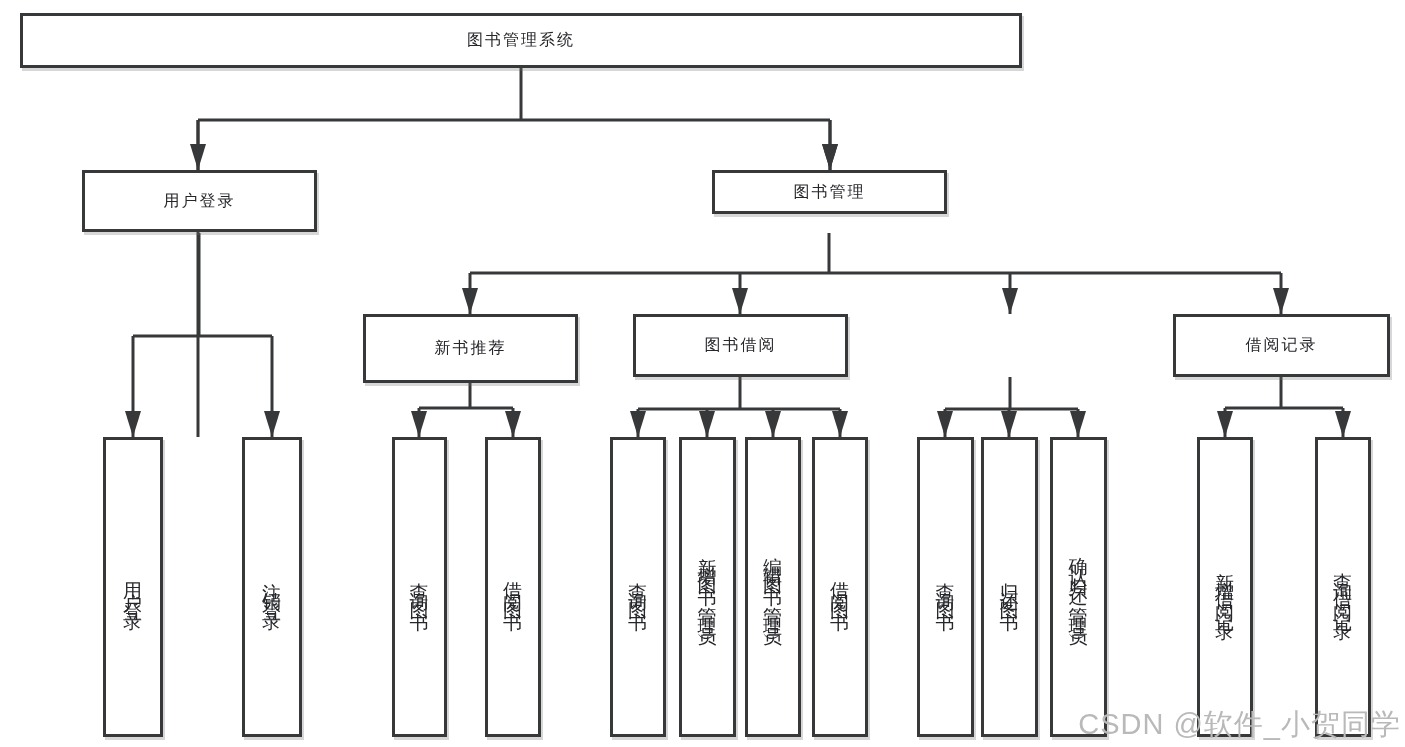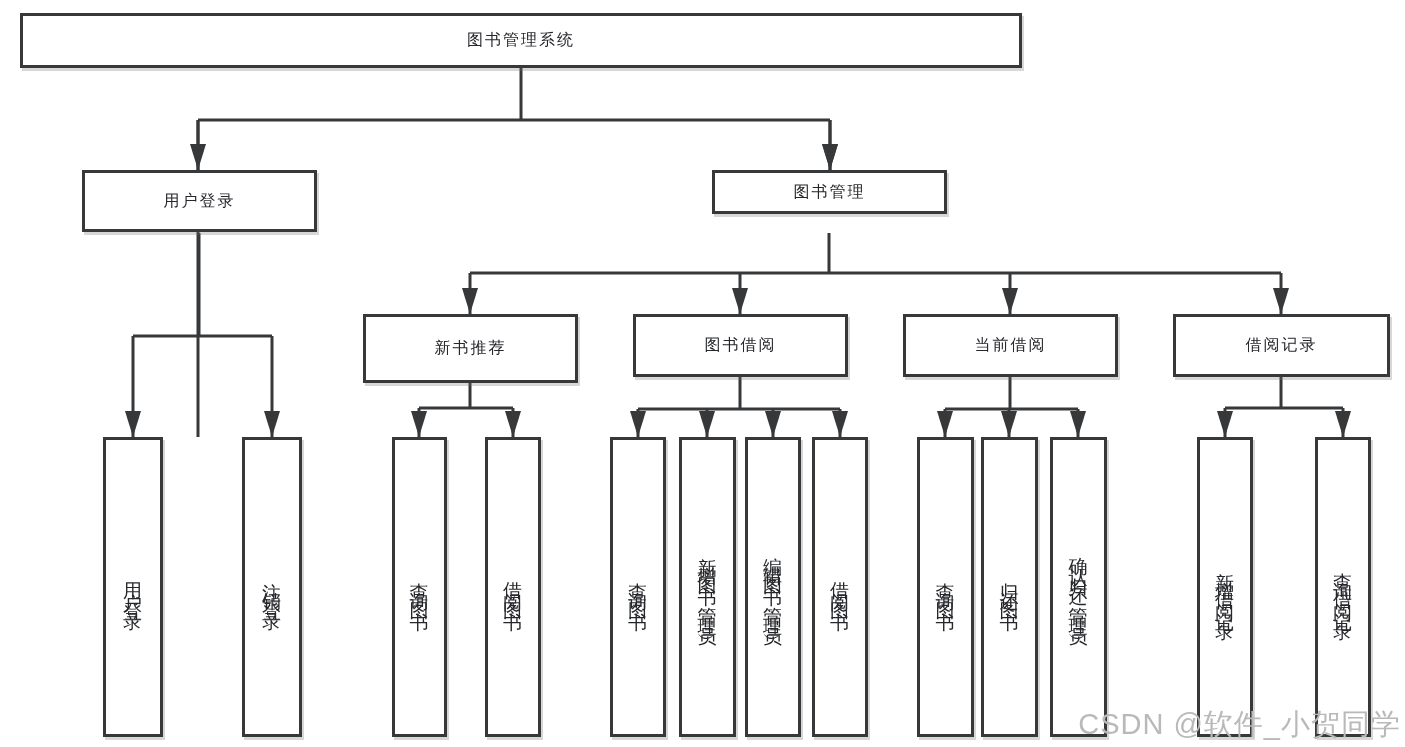--- a/index.html
+++ b/index.html
@@ -135,23 +135,20 @@
   <div class="node" style="left:712px; top:170px; width:235px; height:44px;">
     <span class="label">图书管理</span>
   </div>
 
   <div class="node" style="left:363px; top:314px; width:215px; height:69px;">
     <span class="label">新书推荐</span>
   </div>
   <div class="node" style="left:633px; top:314px; width:215px; height:63px;">
     <span class="label">图书借阅</span>
   </div>
-  <div class="node" style="left:903px; top:314px; width:215px; height:63px;">
-    <span class="label">当前借阅</span>
-  </div>
   <div class="node" style="left:1173px; top:314px; width:217px; height:63px;font-family:Liberation Serif, serif;">
     <span class="label">借阅记录</span>
   </div>
 
   <div class="node leaf" style="left:103px; top:437px; width:60px; height:300px;">
     <span class="label">用户登录</span>
   </div>
   <div class="node leaf" style="left:242px; top:437px; width:60px; height:300px;">
     <span class="label">注销登录</span>
   </div>

